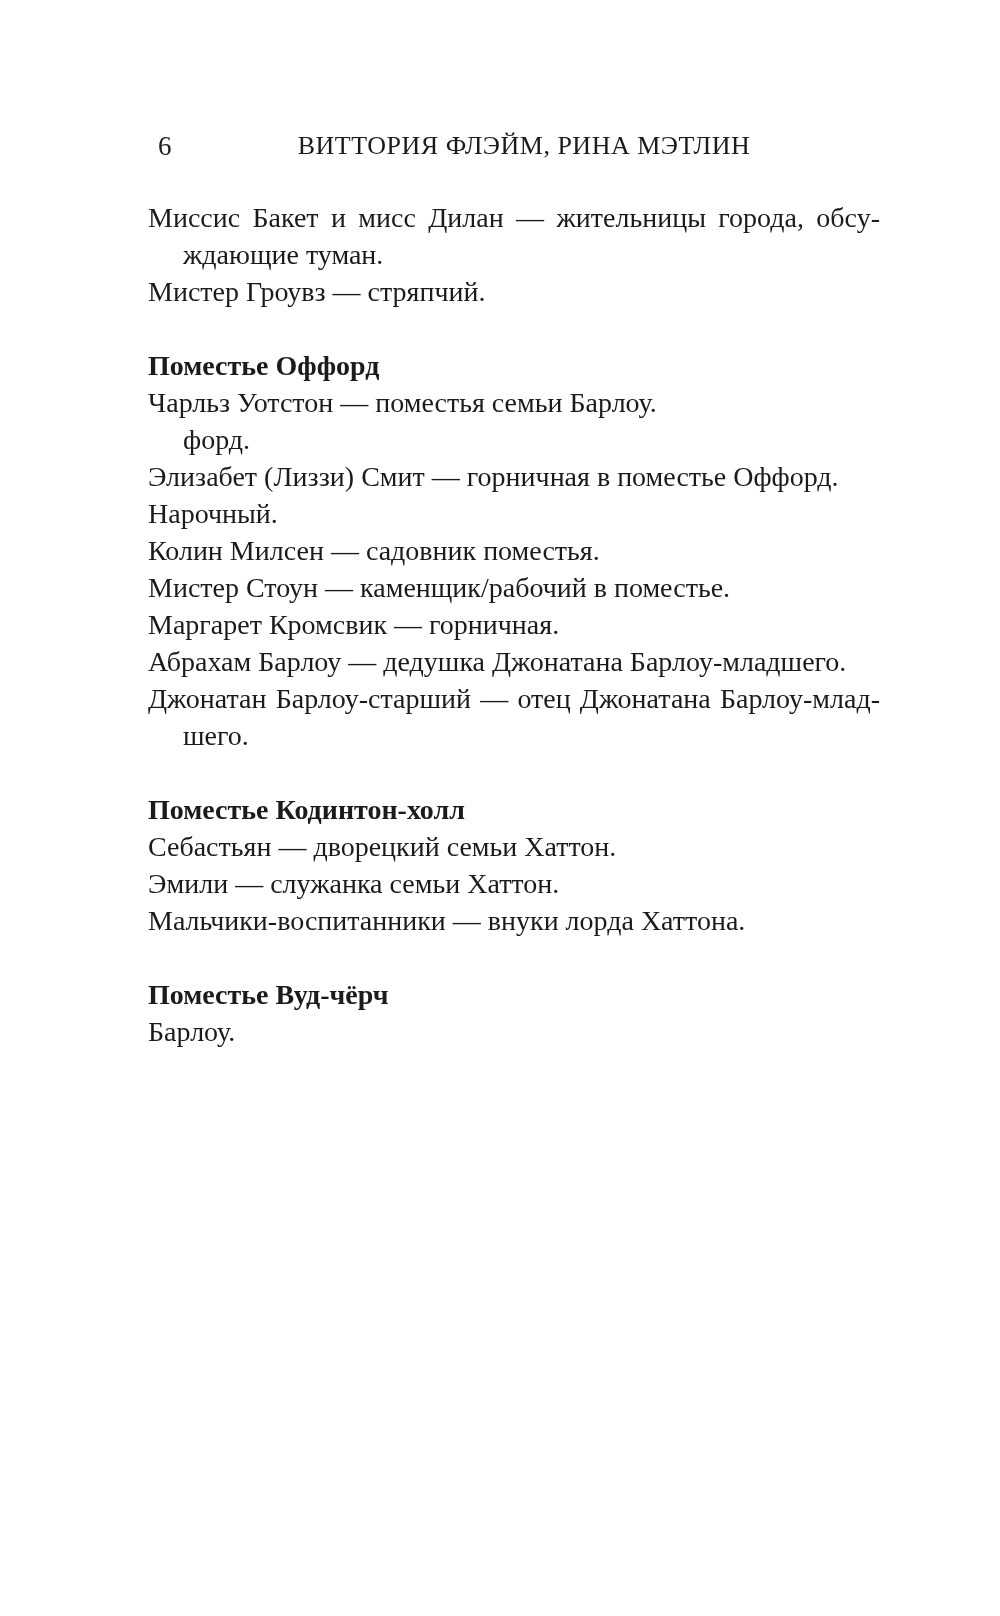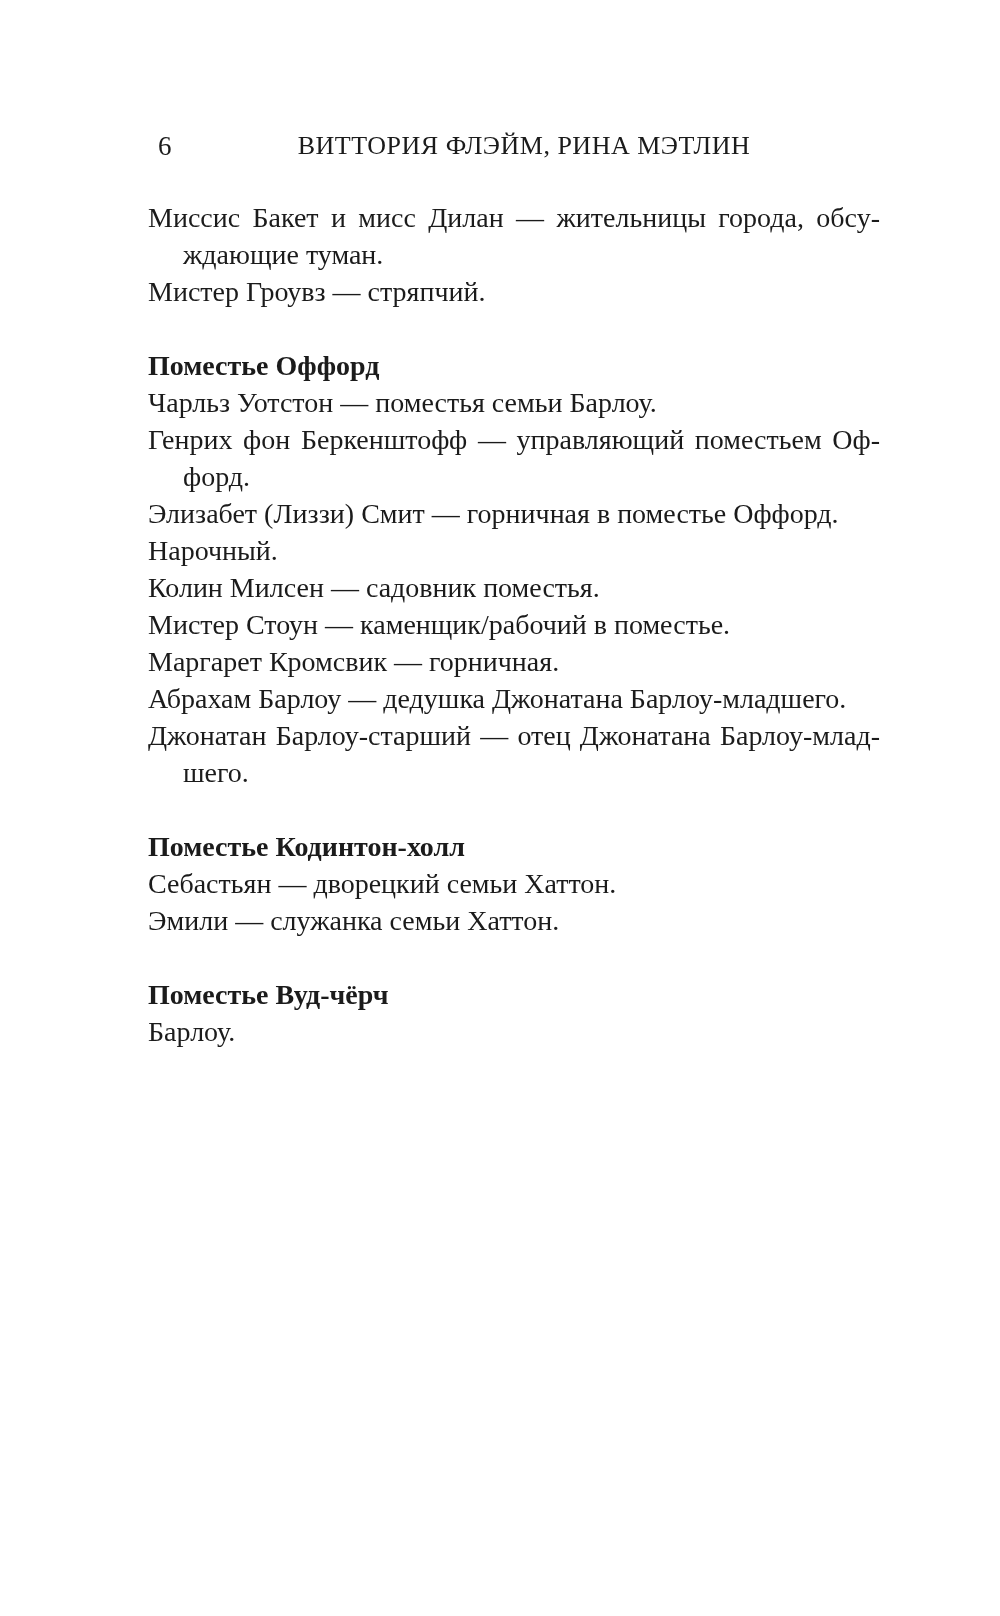--- a/index.html
+++ b/index.html
@@ -83,21 +83,20 @@
         <div class="entry-line">Мистер Гроувз — стряпчий.</div>
       </div>
     </div>
 
     <div class="section">
       <div class="section-heading">Поместье Оффорд</div>
       <div class="entry">
         <div class="entry-line">Чарльз Уотстон — поместья семьи Барлоу.</div>
       </div>
       <div class="entry">
-        <div class="entry-line jfull">Генрих фон Беркенштофф — управляющий поместьем Оф-</div>
         <div class="entry-line cont">форд.</div>
       </div>
       <div class="entry">
         <div class="entry-line">Элизабет (Лиззи) Смит — горничная в поместье Оффорд.</div>
       </div>
       <div class="entry">
         <div class="entry-line">Нарочный.</div>
       </div>
       <div class="entry">
         <div class="entry-line">Колин Милсен — садовник поместья.</div>
@@ -118,20 +117,23 @@
     </div>
 
     <div class="section">
       <div class="section-heading">Поместье Кодинтон-холл</div>
       <div class="entry">
         <div class="entry-line">Себастьян — дворецкий семьи Хаттон.</div>
       </div>
       <div class="entry">
         <div class="entry-line">Эмили — служанка семьи Хаттон.</div>
       </div>
+      <div class="entry">
+        <div class="entry-line">Мальчики-воспитанники — внуки лорда Хаттона.</div>
+      </div>
     </div>
 
     <div class="section">
       <div class="section-heading">Поместье Вуд-чёрч</div>
       <div class="entry">
         <div class="entry-line">Барлоу.</div>
       </div>
     </div>
 
   </div>

